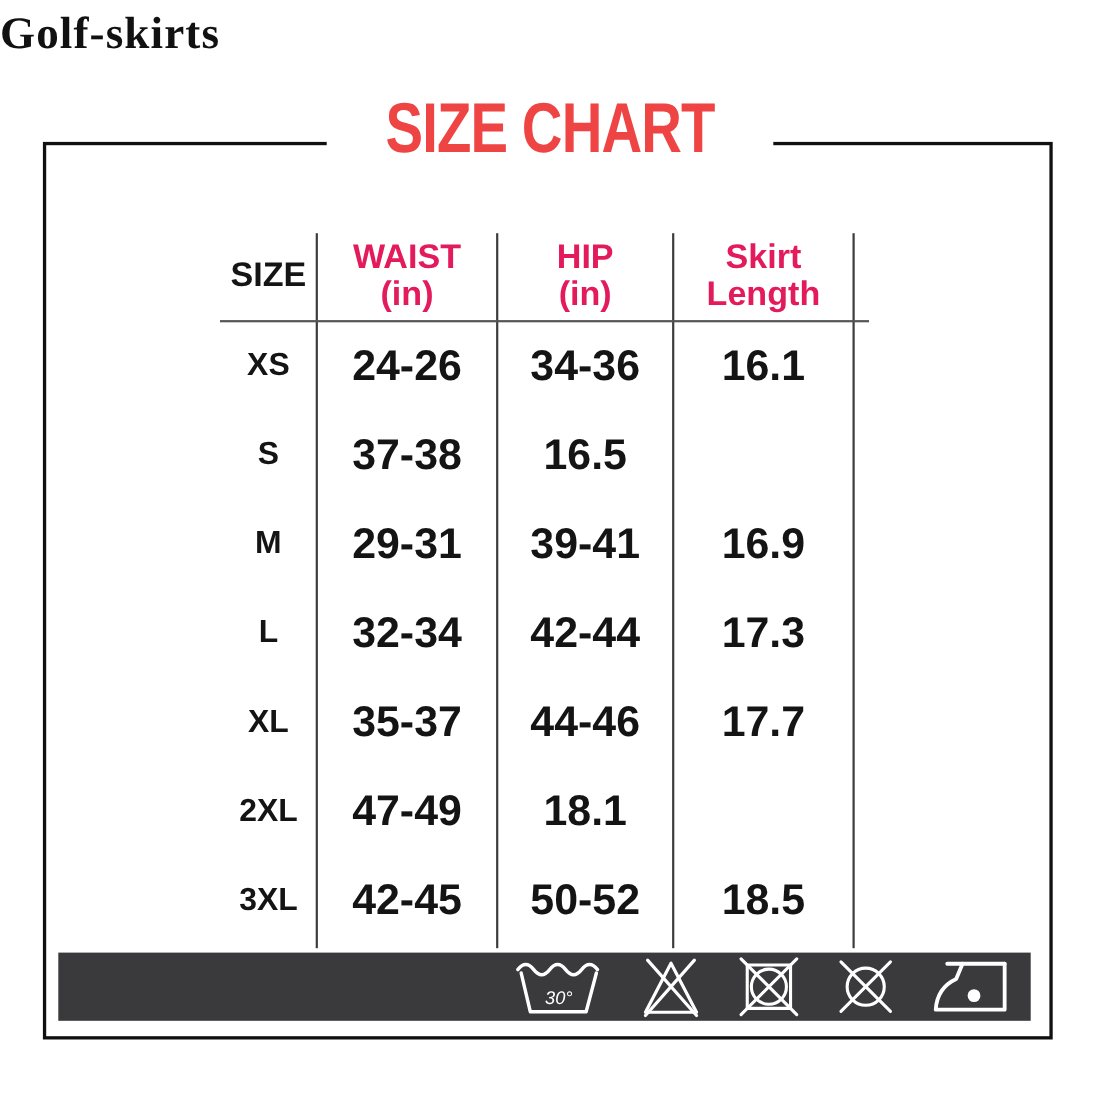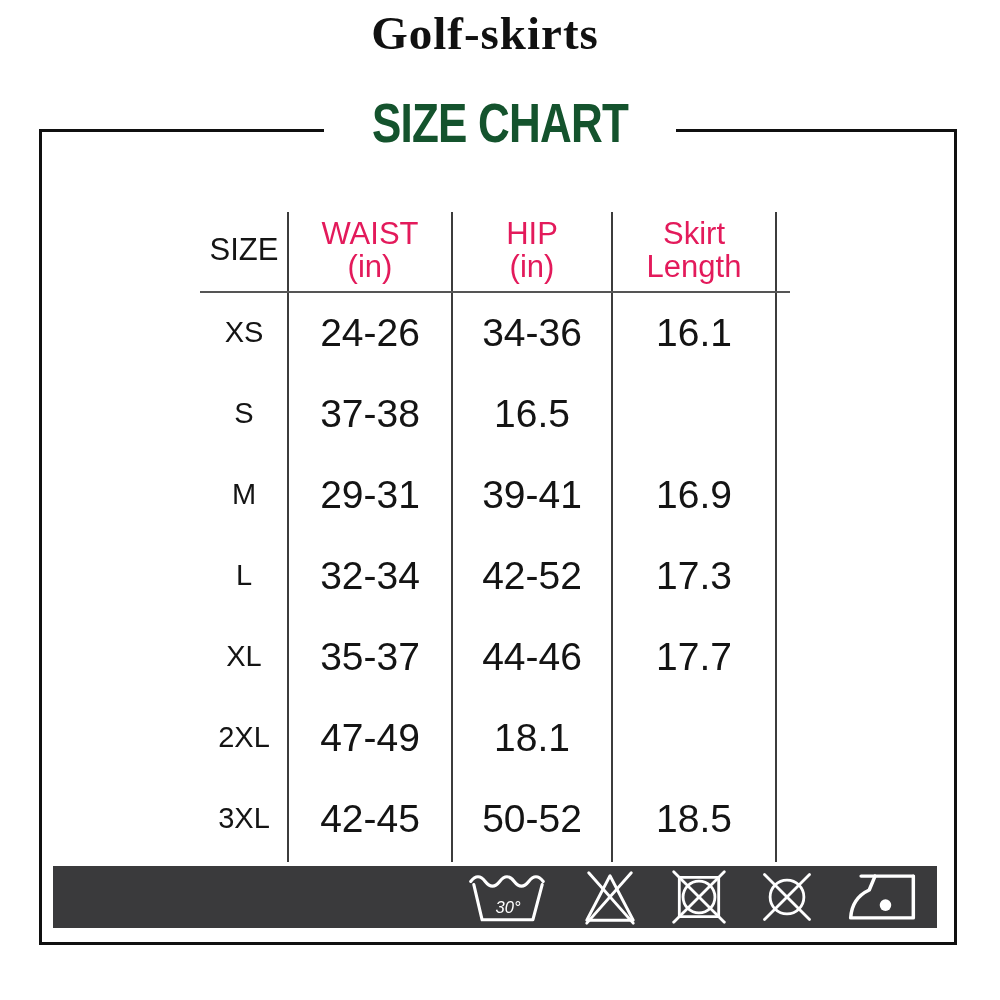--- a/index.html
+++ b/index.html
@@ -2,43 +2,43 @@
 <html><head>
 <meta charset="utf-8">
 <style>
   html,body{margin:0;padding:0;background:#ffffff;}
   .page{
     position:relative;width:1000px;height:1000px;background:#ffffff;
     font-family:"Liberation Sans",sans-serif;overflow:hidden;
   }
   
   .brand{
-    position:absolute;top:6px;left:0;width:970px;text-align:center;
-    font-family:"Liberation Serif",serif;font-weight:bold;font-size:47px;color:#111;
+    position:absolute;top:6px;left:0;width:970px;text-align:left;
+    font-family:"Liberation Serif",serif;font-weight:bold;font-size:41px;color:#111;
     letter-spacing:1px;
   }
   
   .frame{
     position:absolute;left:39px;top:129px;width:912px;height:810px;
     border:3px solid #101010;z-index:1;background:transparent;
   }
   
   .sizechart{
     position:absolute;top:84px;left:50%;transform:translateX(-50%);
     z-index:2;background:#ffffff;padding:0 16px;
-    font-weight:bold;font-size:55px;line-height:1.0;color:#14532d;
-    letter-spacing:-1px;white-space:nowrap;margin-top:12px;
+    font-weight:bold;font-size:64px;line-height:1.0;color:#ef4444;
+    letter-spacing:-1px;white-space:nowrap;
   }
   .sizechart .squish{display:inline-block;transform:scaleX(0.80);transform-origin:center;}
   
   .tablewrap{position:absolute;left:200px;top:208px;width:580px;z-index:2;}
   .trow{display:grid;grid-template-columns:88px 164px 160px 164px;}
   .trow.header{height:84px;}
   .trow.body{height:81px;}
-  .cell{display:flex;align-items:center;justify-content:center;}
+  .cell{display:flex;align-items:center;justify-content:center;font-weight:bold;}
   .hcell{flex-direction:column;line-height:1.08;font-size:31px;color:#E31A5B;}
   .hcell.black{color:#151515;}
   .sizelabel{font-size:29px;color:#141414;}
   .val{font-size:39px;color:#141414;}
   
   .vline{position:absolute;width:2px;background:#3c3c3c;top:212px;height:650px;z-index:1;}
   .vline.v1{left:287px;}
   .vline.v2{left:451px;}
   .vline.v3{left:611px;}
   .vline.v4{left:775px;}
@@ -103,21 +103,21 @@
     </div>
     <div class="trow body">
       <div class="cell sizelabel">M</div>
       <div class="cell val">29-31</div>
       <div class="cell val">39-41</div>
       <div class="cell val">16.9</div>
     </div>
     <div class="trow body">
       <div class="cell sizelabel">L</div>
       <div class="cell val">32-34</div>
-      <div class="cell val">42-52</div>
+      <div class="cell val">42-44</div>
       <div class="cell val">17.3</div>
     </div>
     <div class="trow body">
       <div class="cell sizelabel">XL</div>
       <div class="cell val">35-37</div>
       <div class="cell val">44-46</div>
       <div class="cell val">17.7</div>
     </div>
     <div class="trow body">
       <div class="cell sizelabel">2XL</div>

